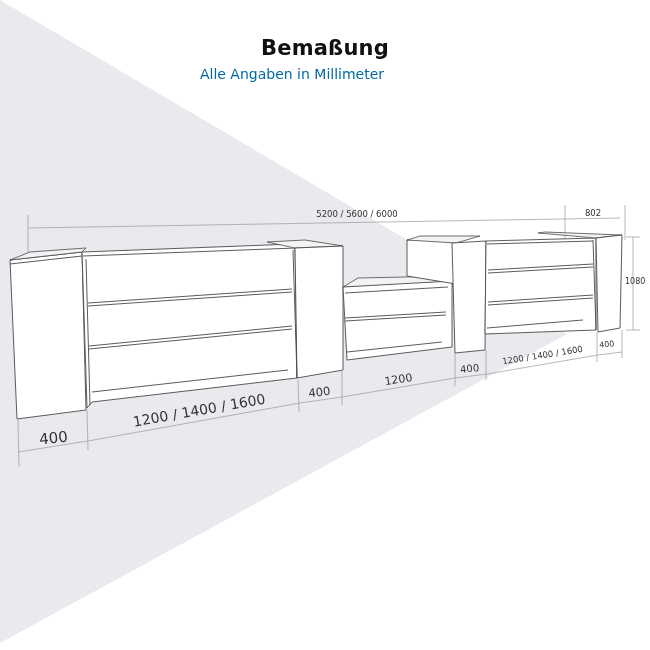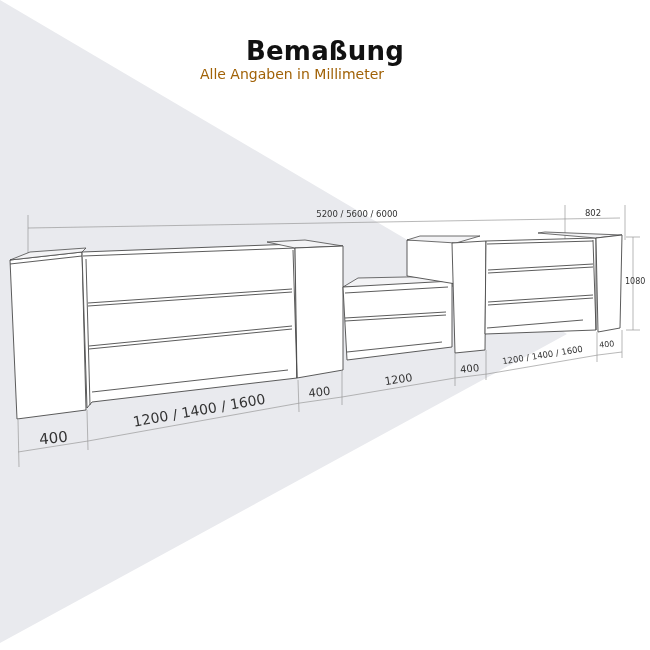--- a/index.html
+++ b/index.html
@@ -1,19 +1,19 @@
 <!DOCTYPE html>
 <html><head>
 <meta charset="utf-8">
 <style>
   html, body { margin:0; padding:0; background:#ffffff; }
   body { width:650px; height:650px; position:relative; overflow:hidden; font-family:"Liberation Sans", sans-serif; }
   #stage { position:absolute; left:0; top:0; width:650px; height:650px; }
-  .title { position:absolute; left:0; width:650px; top:36px; text-align:center; font-size:26px; font-weight:bold; color:#111; letter-spacing:0.2px; font-family:"DejaVu Sans", sans-serif; }
-  .subtitle { position:absolute; left:0; width:584px; top:66px; text-align:center; font-size:14px; color:#a16207; font-family:"DejaVu Sans", sans-serif; }
+  .title { position:absolute; left:0; width:650px; top:36px; text-align:center; font-size:21px; font-weight:bold; color:#111; letter-spacing:0.2px; font-family:"DejaVu Sans", sans-serif; }
+  .subtitle { position:absolute; left:0; width:584px; top:66px; text-align:center; font-size:14px; color:#0369a1; font-family:"DejaVu Sans", sans-serif; }
   svg text { font-family:"DejaVu Sans", sans-serif; fill:#333; }
   .dim { stroke:#9a9a9a; stroke-width:0.7; fill:none; }
   .edge { stroke:#4a4a4a; stroke-width:0.9; fill:#ffffff; stroke-linejoin:round; }
   .edgeL { stroke:#4a4a4a; stroke-width:0.9; fill:none; }
   .shade { stroke:#4a4a4a; stroke-width:0.8; fill:#f3f3f5; }
 </style>
 </head>
 <body>
 
 <div id="stage">

